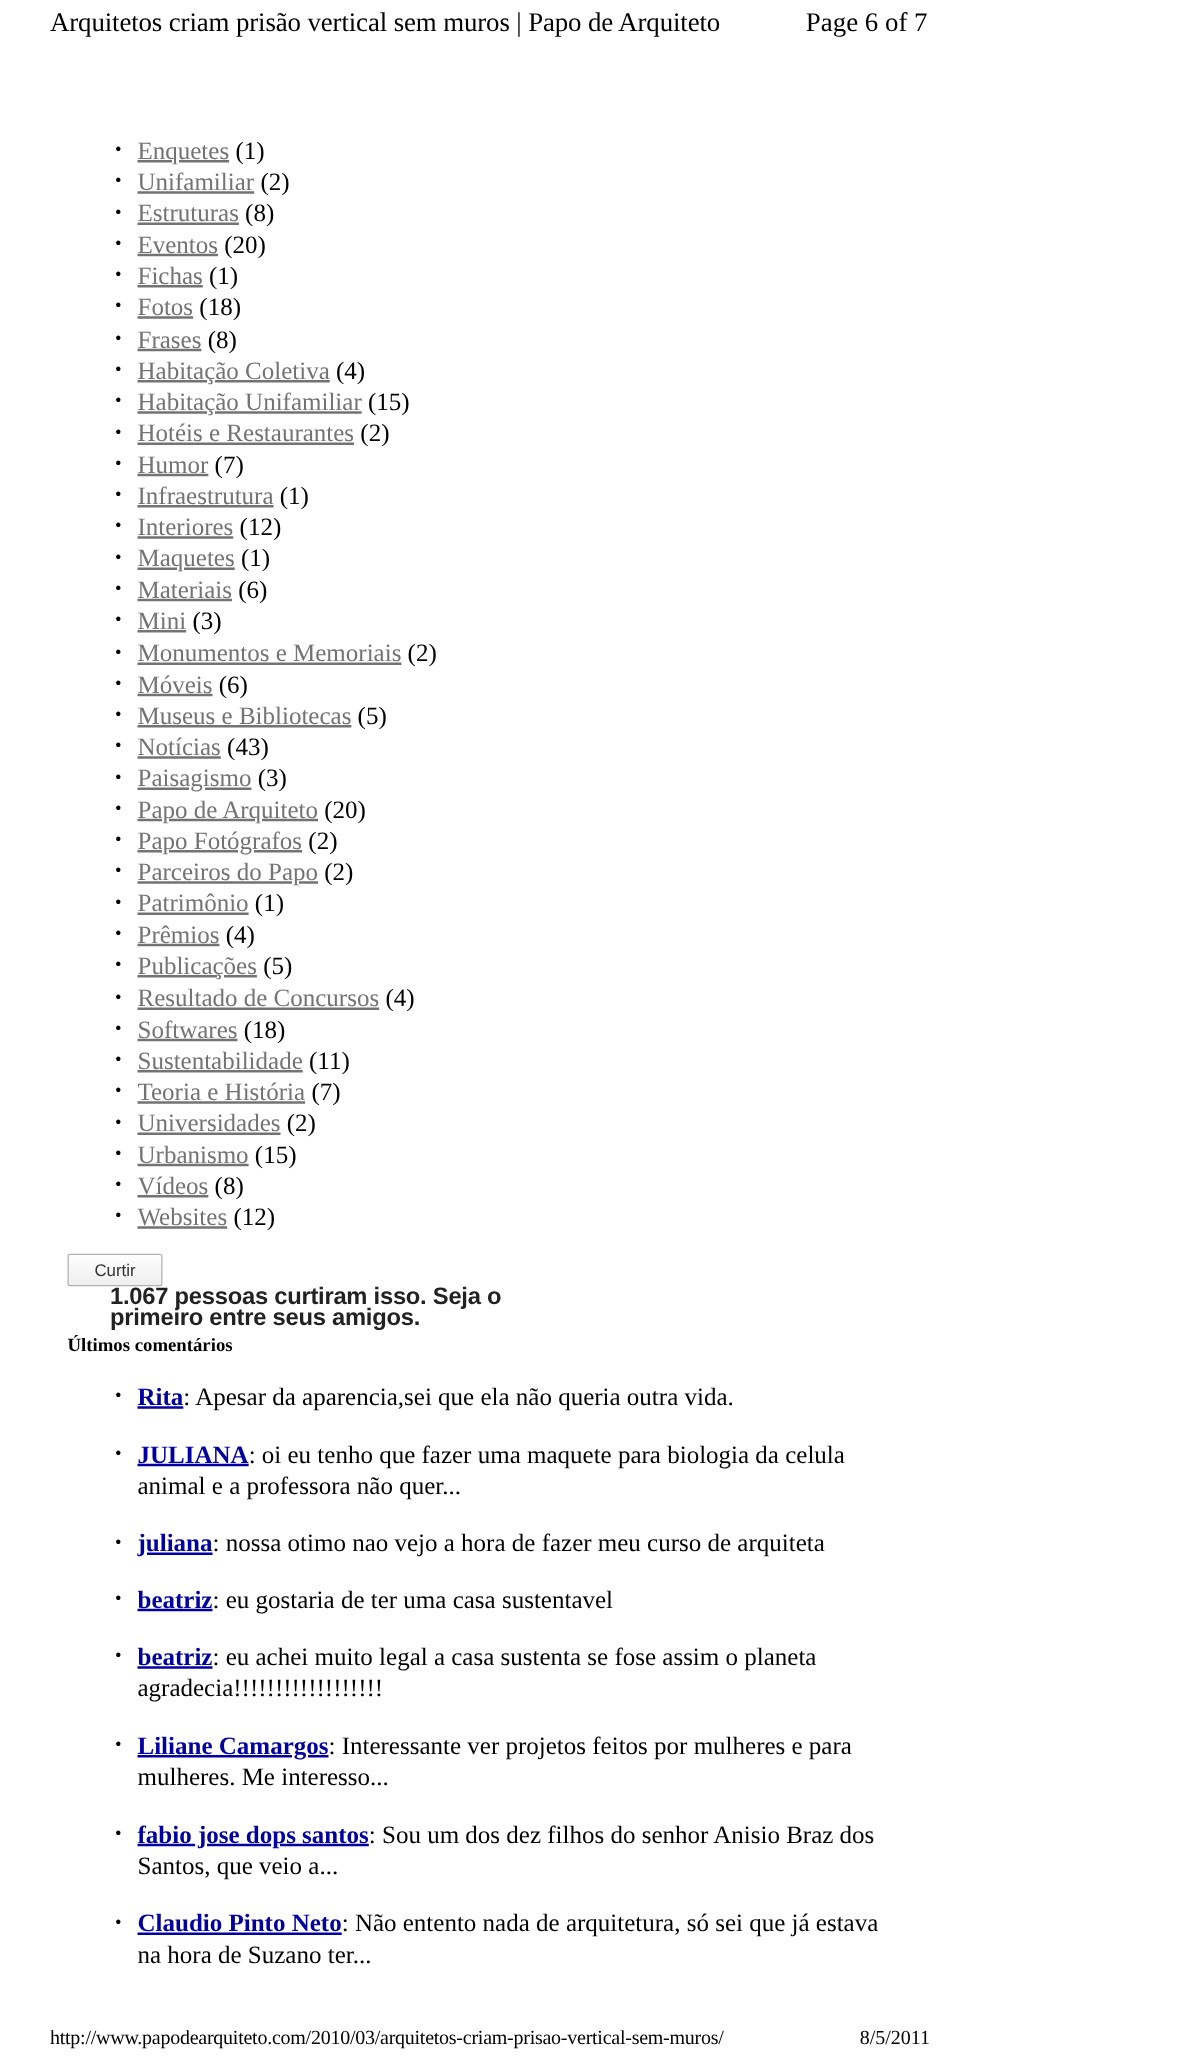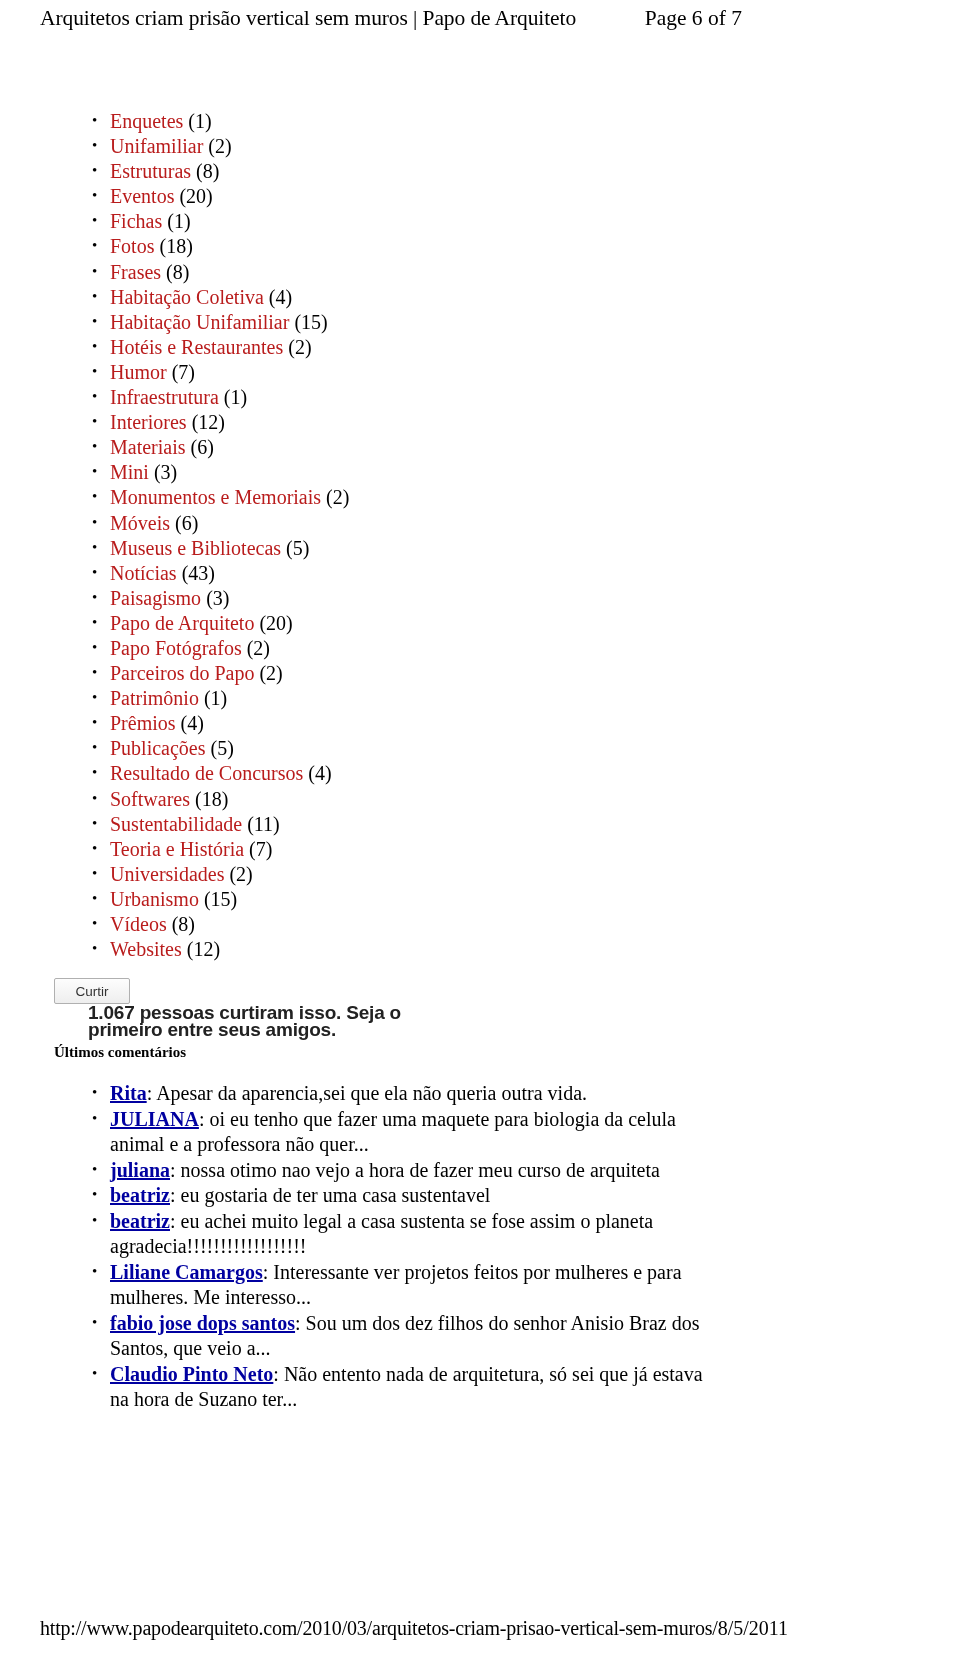--- a/index.html
+++ b/index.html
@@ -52,21 +52,22 @@
     white-space: nowrap;
   }
   .cat-list li::before {
     content: "\2022";
     position: absolute;
     left: 52px;
     top: -1px;
     font-size: 15px;
   }
   .cat-link {
-    color: #b91c1c;
+    color: #737373;
+    text-decoration: underline;
   }
   .cat-count {
     color: #000000;
   }
   
   .like-row {
     margin-top: 16px;
     display: flex;
     align-items: flex-start;
     padding-left: 14px;
@@ -108,20 +109,21 @@
     margin: 0;
     padding: 0;
     margin-top: 20px;
     font-size: 20px;
     line-height: 25.5px;
   }
   .comment-list li {
     position: relative;
     padding-left: 70px;
     padding-right: 20px;
+    margin-top: 20px;
   }
   .comment-list li::before {
     content: "\2022";
     position: absolute;
     left: 52px;
     top: -1px;
     font-size: 15px;
   }
   .cm-author {
     color: #0000a0;
@@ -130,21 +132,21 @@
   }
   
   .footer {
     position: absolute;
     left: 40px;
     right: 40px;
     bottom: 14px;
     display: flex;
     justify-content: space-between;
     align-items: baseline;
-    font-size: 20px;
+    font-size: 16px;
     white-space: nowrap;
   }
   .footer-url { letter-spacing: -0.2px; }
 </style>
 </head>
 <body>
 
 <div class="page">
 
   <div class="header">
@@ -159,20 +161,21 @@
       <li><span class="cat-link">Eventos</span> <span class="cat-count">(20)</span></li>
       <li><span class="cat-link">Fichas</span> <span class="cat-count">(1)</span></li>
       <li><span class="cat-link">Fotos</span> <span class="cat-count">(18)</span></li>
       <li><span class="cat-link">Frases</span> <span class="cat-count">(8)</span></li>
       <li><span class="cat-link">Habitação Coletiva</span> <span class="cat-count">(4)</span></li>
       <li><span class="cat-link">Habitação Unifamiliar</span> <span class="cat-count">(15)</span></li>
       <li><span class="cat-link">Hotéis e Restaurantes</span> <span class="cat-count">(2)</span></li>
       <li><span class="cat-link">Humor</span> <span class="cat-count">(7)</span></li>
       <li><span class="cat-link">Infraestrutura</span> <span class="cat-count">(1)</span></li>
       <li><span class="cat-link">Interiores</span> <span class="cat-count">(12)</span></li>
+      <li><span class="cat-link">Maquetes</span> <span class="cat-count">(1)</span></li>
       <li><span class="cat-link">Materiais</span> <span class="cat-count">(6)</span></li>
       <li><span class="cat-link">Mini</span> <span class="cat-count">(3)</span></li>
       <li><span class="cat-link">Monumentos e Memoriais</span> <span class="cat-count">(2)</span></li>
       <li><span class="cat-link">Móveis</span> <span class="cat-count">(6)</span></li>
       <li><span class="cat-link">Museus e Bibliotecas</span> <span class="cat-count">(5)</span></li>
       <li><span class="cat-link">Notícias</span> <span class="cat-count">(43)</span></li>
       <li><span class="cat-link">Paisagismo</span> <span class="cat-count">(3)</span></li>
       <li><span class="cat-link">Papo de Arquiteto</span> <span class="cat-count">(20)</span></li>
       <li><span class="cat-link">Papo Fotógrafos</span> <span class="cat-count">(2)</span></li>
       <li><span class="cat-link">Parceiros do Papo</span> <span class="cat-count">(2)</span></li>

